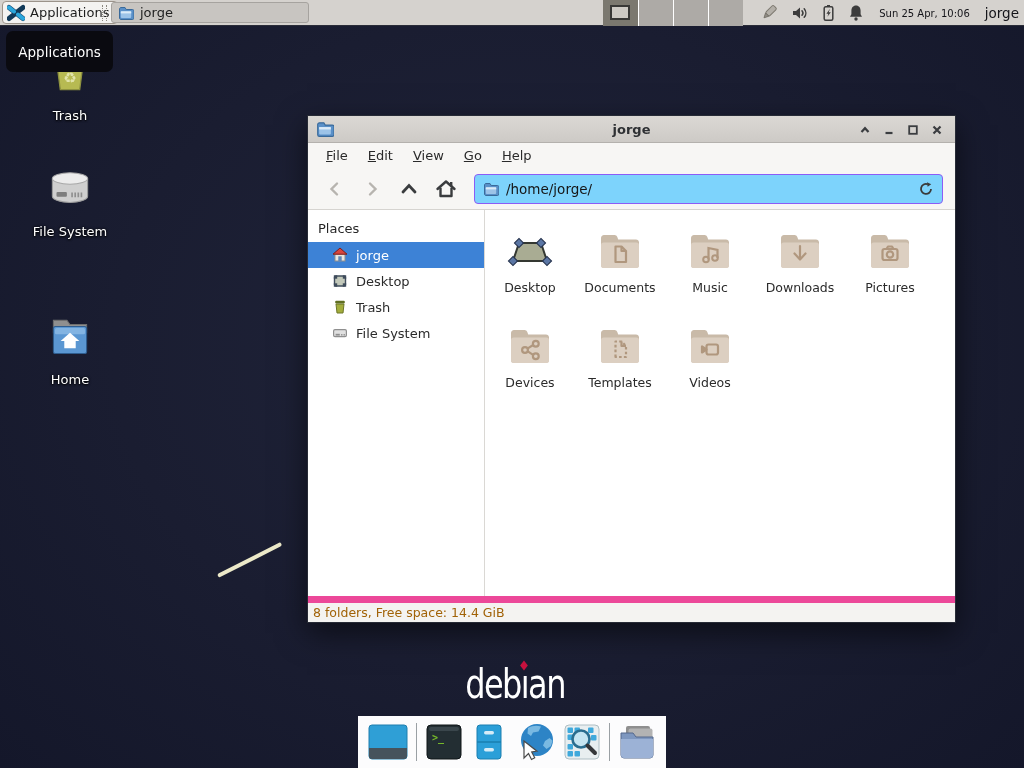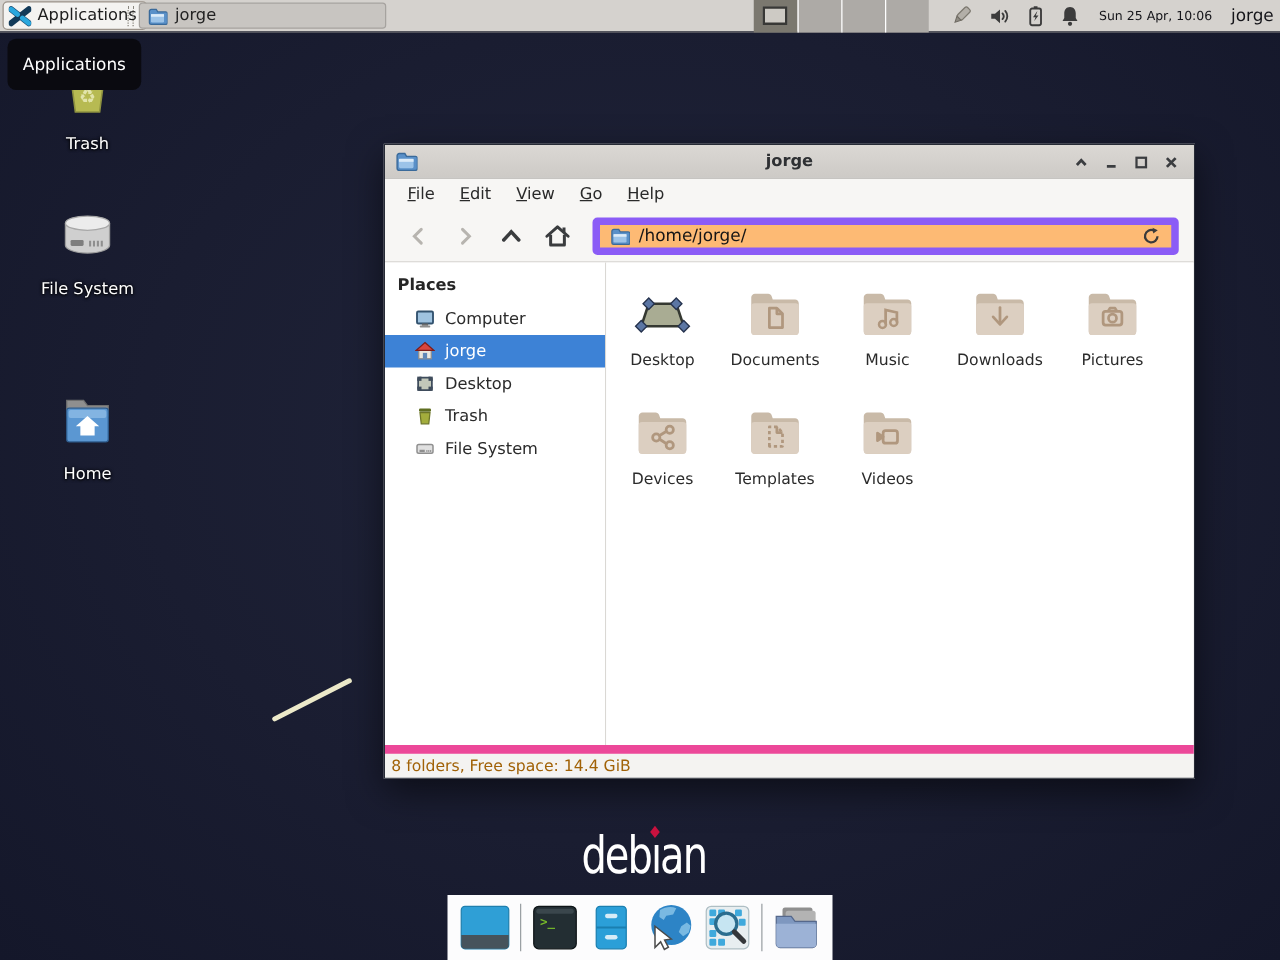--- a/index.html
+++ b/index.html
@@ -66,27 +66,27 @@
   .win-ctrls .wc { width:24px; height:24px; display:flex; align-items:center; justify-content:center; }
 
   .menubar { height:25px; background:#f7f6f4; display:flex; align-items:center; padding-left:8px; flex:0 0 25px; }
   .menu-item { display:inline-block; padding:0 10px; line-height:25px; color:#2a2a2a; }
   .menu-item::first-letter { text-decoration:underline; }
 
   .toolbar { height:42px; background:#f7f6f4; border-bottom:1px solid #d6d4d0; display:flex;
     align-items:center; padding:0 12px; flex:0 0 42px; }
   .tb-btn { width:30px; height:30px; display:flex; align-items:center; justify-content:center;
     border-radius:4px; margin-right:7px; }
-  .pathbar { flex:1; height:30px; margin-left:6px; background:#fdba74; border:6px solid #8b5cf6;
+  .pathbar { flex:1; height:30px; margin-left:6px; background:#7dd3fc; border:1px solid #8b5cf6;
     border-radius:4px; display:flex; align-items:center; padding:0 8px; gap:7px; }
   .pathbar .path-text { flex:1; font-size:13.5px; color:#151515; }
 
   .content { flex:1; display:flex; min-height:0; }
   .sidebar { width:177px; background:#fff; border-right:1px solid #dad8d4; padding-top:6px; }
-  .sb-header { font-weight:bold; color:#262626; padding:5px 0 6px 10px; }
+  .sb-header { font-weight:normal; color:#262626; padding:5px 0 6px 10px; }
   .sb-item { height:26px; display:flex; align-items:center; gap:8px; padding-left:24px; color:#2b2b2b; }
   .sb-item.selected { background:#3d82d6; color:#fff; }
   .sb-devices { margin-top:6px; }
 
   .main { flex:1; background:#fff; position:relative; }
   .grid { position:absolute; left:0; top:10px; width:455px; display:flex; flex-wrap:wrap; }
   .cell { width:90px; height:95px; display:flex; flex-direction:column; align-items:center; }
   .cell .f-icon { margin-top:6px; }
   .cell .lbl { margin-top:6px; font-size:12.5px; color:#2b2b2b; }
 
@@ -297,30 +297,20 @@
           <path d="M9 1.2 L13.2 3.2 L9.6 5.8 Z" fill="#3a3a3a"></path>
         </svg>
       </span>
     </div>
   </div>
 
   <div class="content">
     <div class="sidebar">
       <div class="sb-header">Places</div>
 
-      <div class="sb-item">
-        <span>
-          <svg width="16" height="16" viewBox="0 0 16 16">
-            <rect x="1.6" y="2.2" width="12.8" height="9.6" rx="1" fill="#9fc3e0" stroke="#33536f" stroke-width="1.5"></rect>
-            <rect x="5.5" y="11.8" width="5" height="1.8" fill="#6b6b6b"></rect>
-            <rect x="3.8" y="13.4" width="8.4" height="1.6" rx=".6" fill="#8c8c8c"></rect>
-          </svg>
-        </span>
-        <span>Computer</span>
-      </div>
 
       <div class="sb-item selected">
         <span>
           <svg width="16" height="16" viewBox="0 0 16 16">
             <rect x="3" y="7" width="10" height="7" fill="#eae6de" stroke="#8e8e8e"></rect>
             <path d="M8 1 L15 7.2 H1 Z" fill="#d8453d" stroke="#7e1d1a" stroke-width="1"></path>
             <rect x="6.3" y="9.3" width="3.4" height="4.7" fill="#5f87b8"></rect>
           </svg>
         </span>
         <span>jorge</span>

